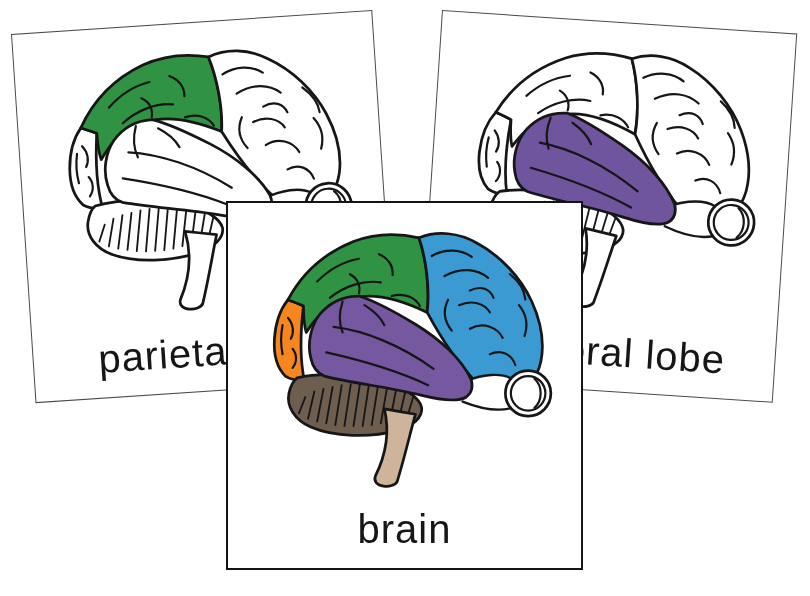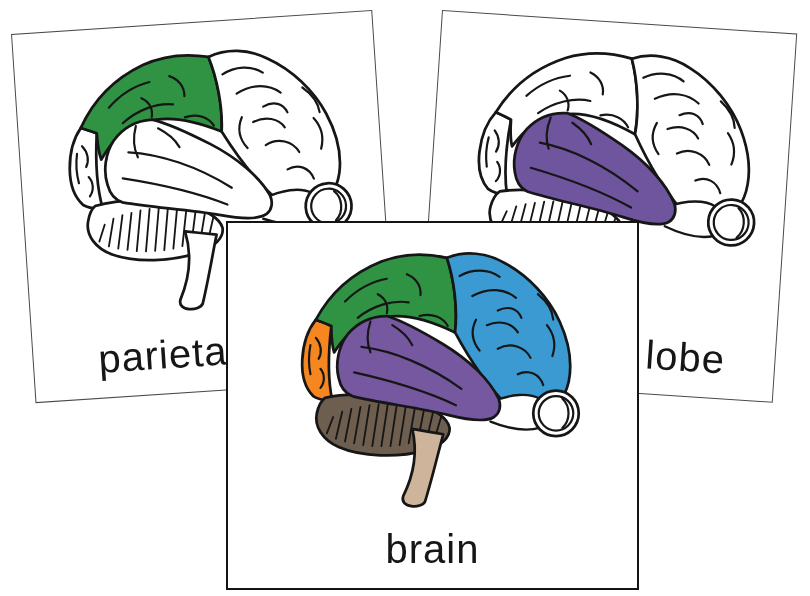--- a/index.html
+++ b/index.html
@@ -11,21 +11,21 @@
   .stage{
     position:relative;width:810px;height:596px;background:#ffffff;
     overflow:hidden;font-family:"Liberation Sans",sans-serif;
   }
   .card{
     position:absolute;background:#ffffff;border:1.5px solid var(--card-border);
     box-sizing:border-box;transform-origin:top left;
   }
   .card-1{left:11px;top:34px;width:362px;height:370px;transform:rotate(-3.8deg);z-index:1;}
   .card-2{left:442px;top:10px;width:356px;height:370px;transform:rotate(3.8deg);z-index:2;}
-  .card-3{left:226px;top:221px;width:413px;height:369px;border:2px solid var(--front-border);z-index:3;padding-left:40px;}
+  .card-3{left:226px;top:201px;width:357px;height:369px;border:2px solid var(--front-border);z-index:3;padding-left:40px;}
   .art{
     position:absolute;left:2%;top:3.5%;width:96%;height:76%;
   }
   .art svg{width:100%;height:100%;display:block;}
   .label{
     position:absolute;left:0;right:0;bottom:16px;text-align:center;
     font-size:40px;letter-spacing:1px;color:var(--ink);white-space:nowrap;
     font-weight:400;
   }
 </style>

